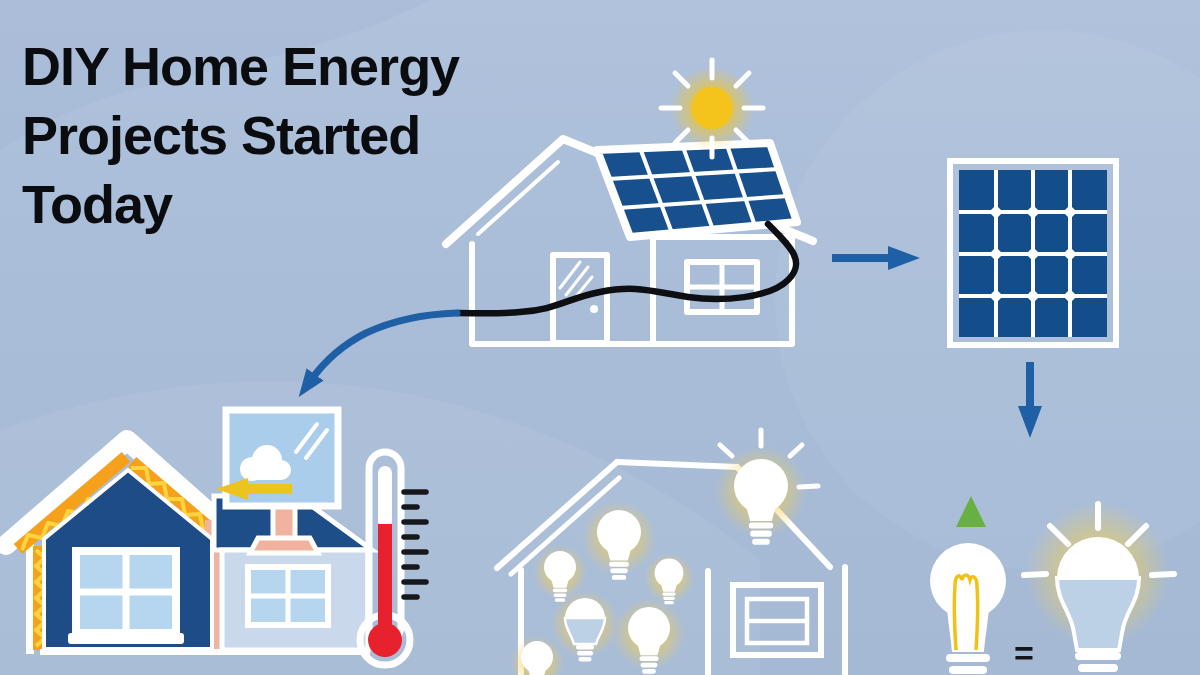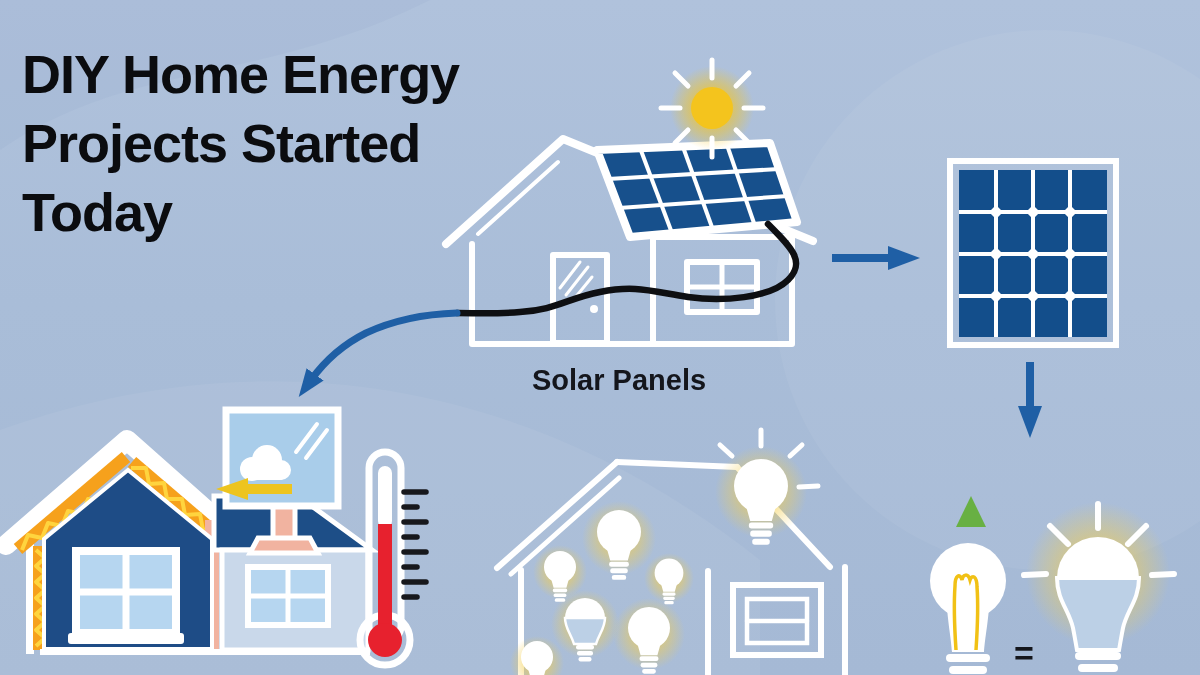--- a/index.html
+++ b/index.html
@@ -4,21 +4,21 @@
 <style>
   html,body{margin:0;padding:0;}
   body{
     width:1200px;height:675px;overflow:hidden;position:relative;
     font-family:"Liberation Sans","DejaVu Sans",sans-serif;
     background:linear-gradient(180deg,#b0c2dc 0%,#a9bdd8 45%,#a5b9d5 100%);
   }
   .canvas{position:absolute;inset:0;width:1200px;height:675px;}
   svg.art{position:absolute;left:0;top:0;}
   .page-title{
-    position:absolute;left:22px;top:40px;width:505px;
+    position:absolute;left:22px;top:32px;width:505px;
     font-size:54px;line-height:1.28;font-weight:700;letter-spacing:-1px;
     color:#0b0c0f;
   }
   .label{position:absolute;color:#14161c;white-space:nowrap;}
   .label-solar{left:532px;top:364px;font-size:29px;font-weight:600;}
   .label-lighting{left:846px;top:448px;font-size:29px;font-weight:700;}
   .label-equals{left:1014px;top:634px;font-size:34px;font-weight:800;}
 </style>
 </head>
 <body>
@@ -242,16 +242,15 @@
       <line x1="959" y1="254" x2="1107" y2="254"></line>
       <line x1="959" y1="296" x2="1107" y2="296"></line>
     </g>
     <path fill="#fff" d="M996,205 l7,7 -7,7 -7,-7 Z M1033,205 l7,7 -7,7 -7,-7 Z M1070,205 l7,7 -7,7 -7,-7 Z
                          M996,247 l7,7 -7,7 -7,-7 Z M1033,247 l7,7 -7,7 -7,-7 Z M1070,247 l7,7 -7,7 -7,-7 Z
                          M996,289 l7,7 -7,7 -7,-7 Z M1033,289 l7,7 -7,7 -7,-7 Z M1070,289 l7,7 -7,7 -7,-7 Z"></path>
   </g>
 </svg>
 
 <div class="page-title">DIY Home Energy Projects Started Today</div>
-<div class="label label-solar">Solar Panels</div>
 <div class="label label-equals">=</div>
 
 </div>
 
 </body></html>

